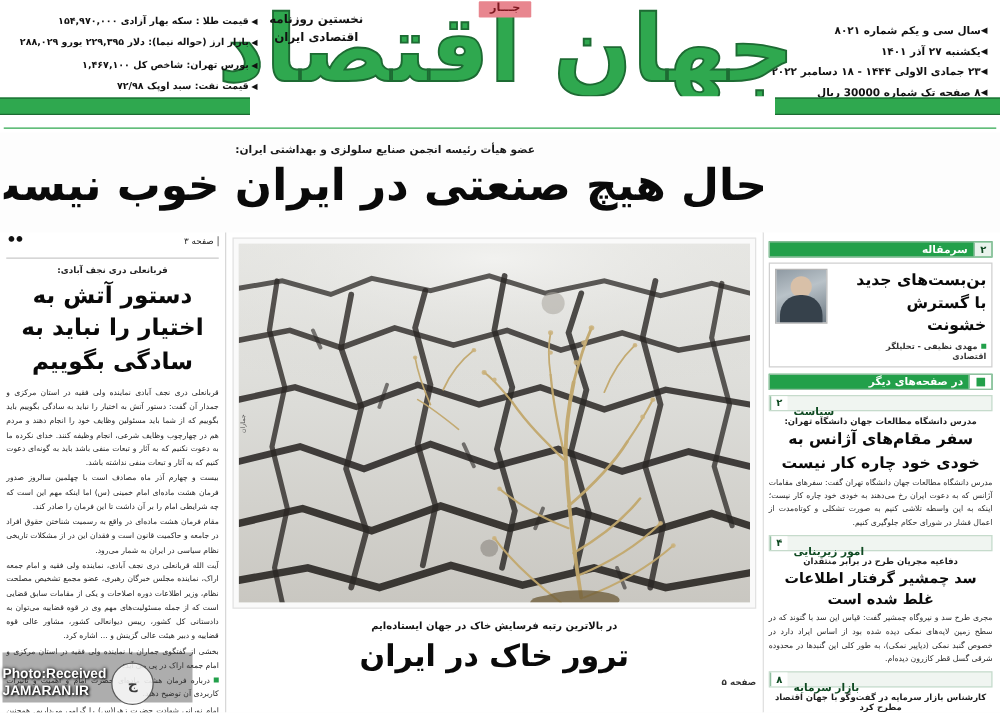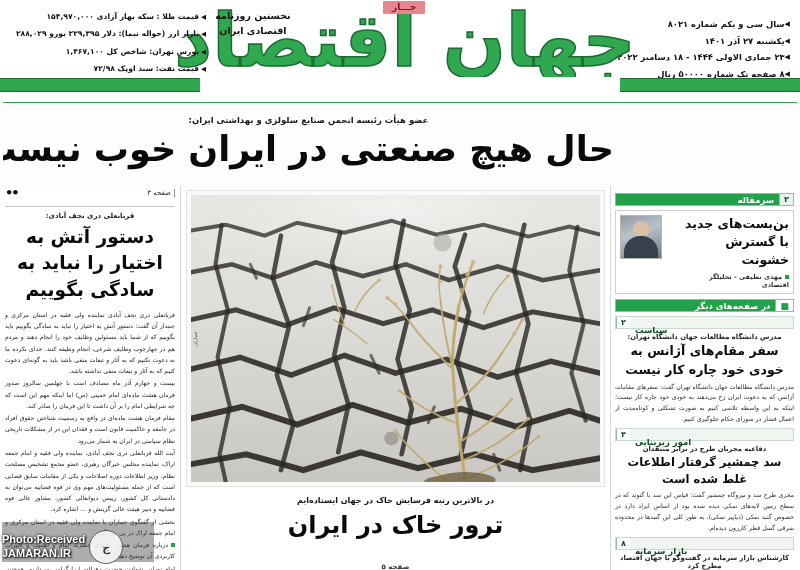--- a/index.html
+++ b/index.html
@@ -363,22 +363,22 @@
     font-size: 24px;
     font-weight: bold;
     color: #0a0a0a;
     text-align: center;
     margin-top: 6px;
     letter-spacing: -0.5px;
   }
   .cap-page {
     font-size: 7px;
     color: #333;
-    text-align: center;
-    margin-top: 24px;
+    text-align: right;
+    margin-top: 3px;
     font-weight: bold;
   }
 
   
   .col-left {
     width: 180px;
     padding: 3px 5px 0 5px;
     background: #fff;
     direction: rtl;
     overflow: hidden;
@@ -486,21 +486,21 @@
 <div class="page">
 
   <div class="masthead">
 
     <div class="mh-bar"></div>
 
     <div class="mh-left">
       <div class="line"><span class="bullet">◀</span><span>سال سی و یکم شماره ۸۰۲۱</span></div>
       <div class="line"><span class="bullet">◀</span><span>یکشنبه ۲۷ آذر ۱۴۰۱</span></div>
       <div class="line"><span class="bullet">◀</span><span>۲۳ جمادی الاولی ۱۴۴۴ - ۱۸ دسامبر ۲۰۲۲</span></div>
-      <div class="line"><span class="bullet">◀</span><span>۸ صفحه تک شماره ۵۰۰۰۰ ریال</span></div>
+      <div class="line"><span class="bullet">◀</span><span>۸ صفحه تک شماره 30000 ریال</span></div>
     </div>
 
     <div class="nameplate">
       <div class="nameplate-text">جهان اقتصاد</div>
     </div>
 
     <div class="mh-badge">جـــار</div>
 
     <div class="mh-slogan">
       <div>نخستین روزنامه</div>

